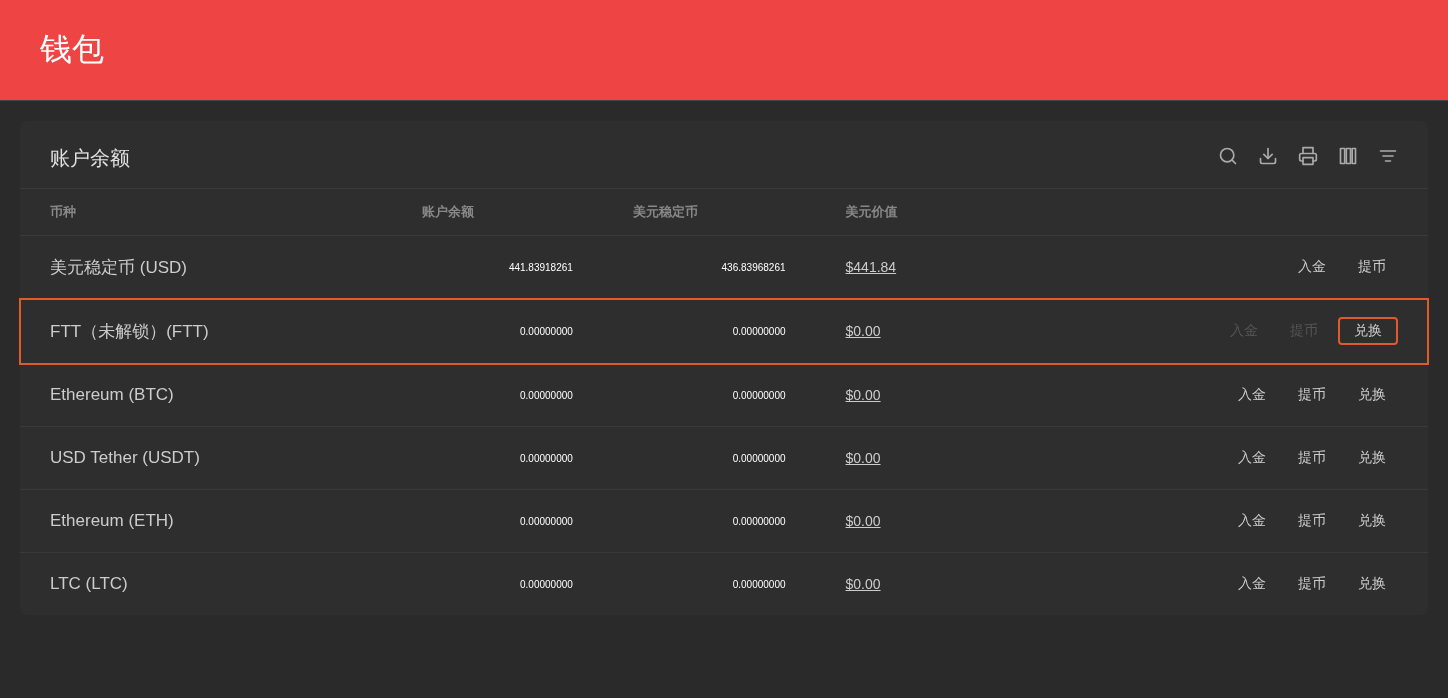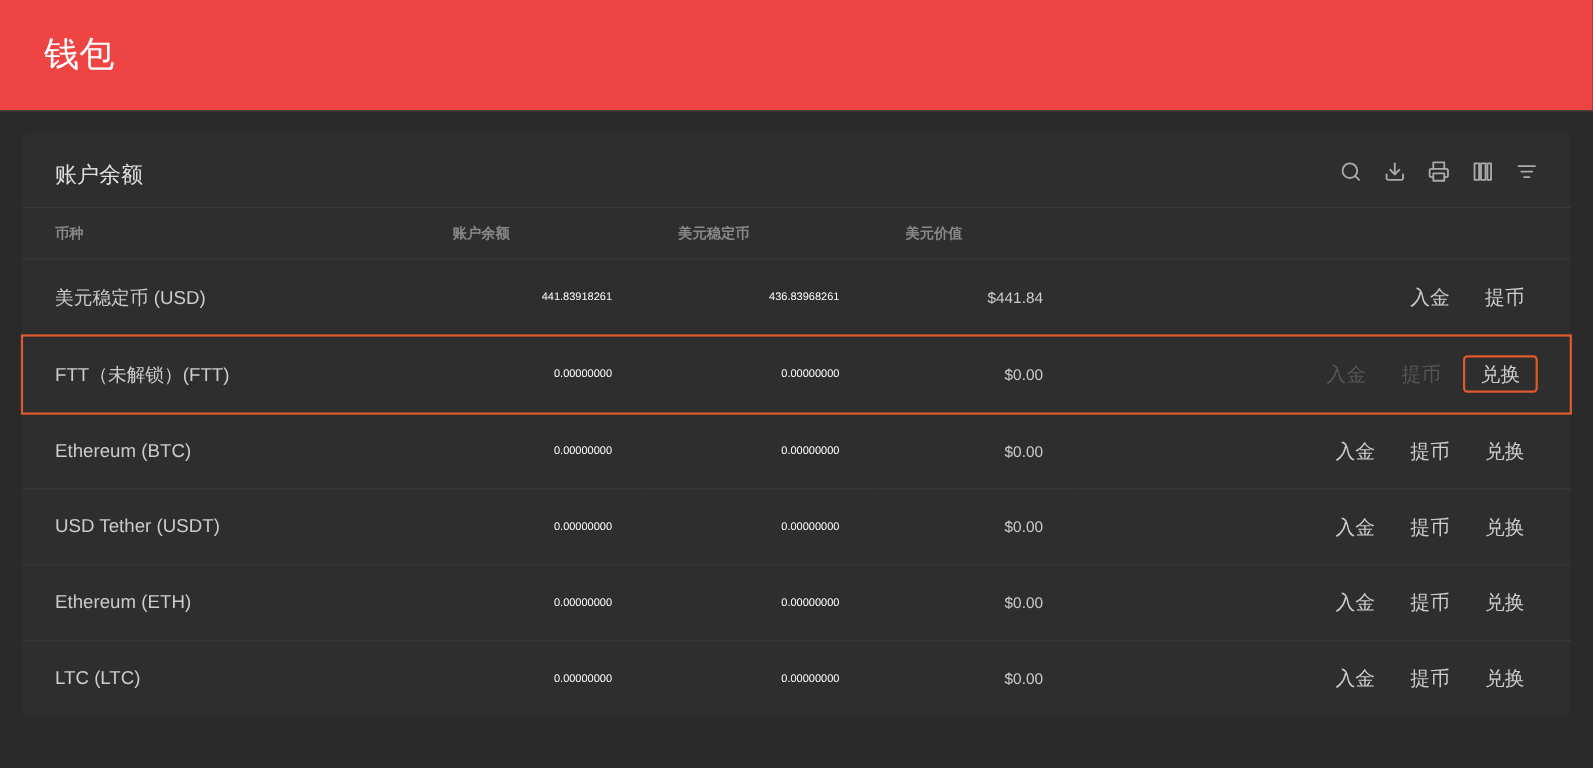--- a/index.html
+++ b/index.html
@@ -101,34 +101,34 @@
     }
 
     .td-number {
       text-align: right;
       font-size: 10px;
       color: #ffffff;
       font-variant-numeric: tabular-nums;
     }
 
     .td-usd {
-      text-align: right;
       font-size: 14px;
       color: #cccccc;
+      text-decoration: underline;
     }
 
     .td-actions {
       text-align: right;
       white-space: nowrap;
     }
 
     .action-btn {
       display: inline-block;
       padding: 4px 12px;
-      font-size: 18px;
+      font-size: 14px;
       cursor: pointer;
       margin-left: 8px;
       color: #cccccc;
       background: transparent;
       border: none;
     }
 
     .action-btn.disabled {
       color: #555555;
       cursor: not-allowed;

